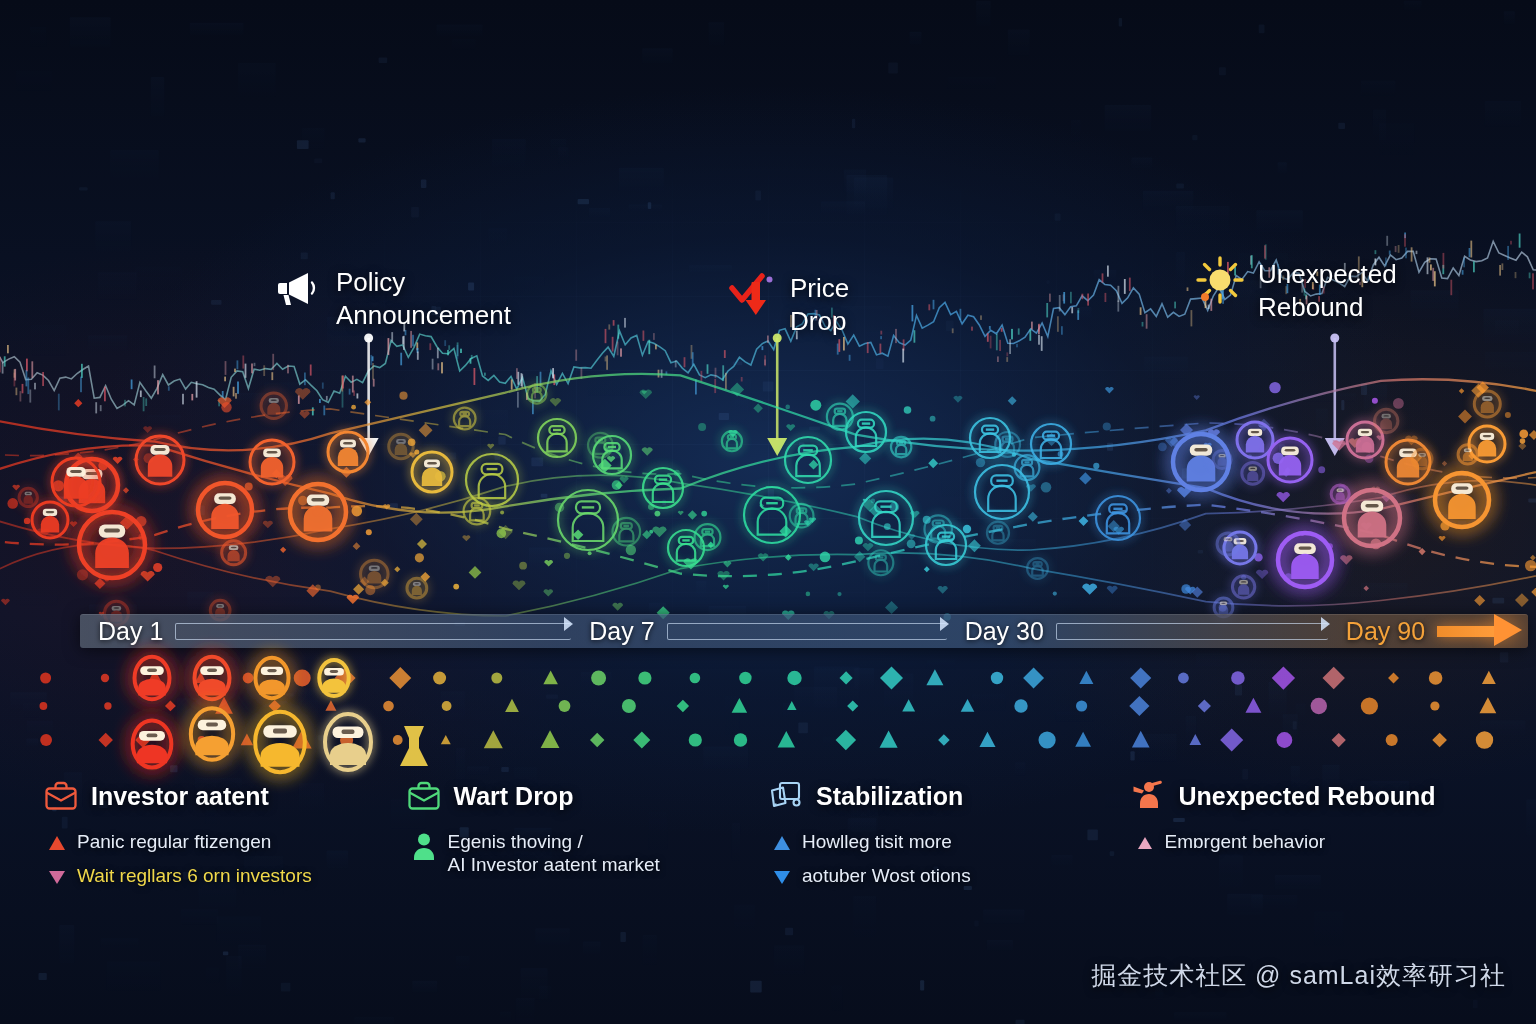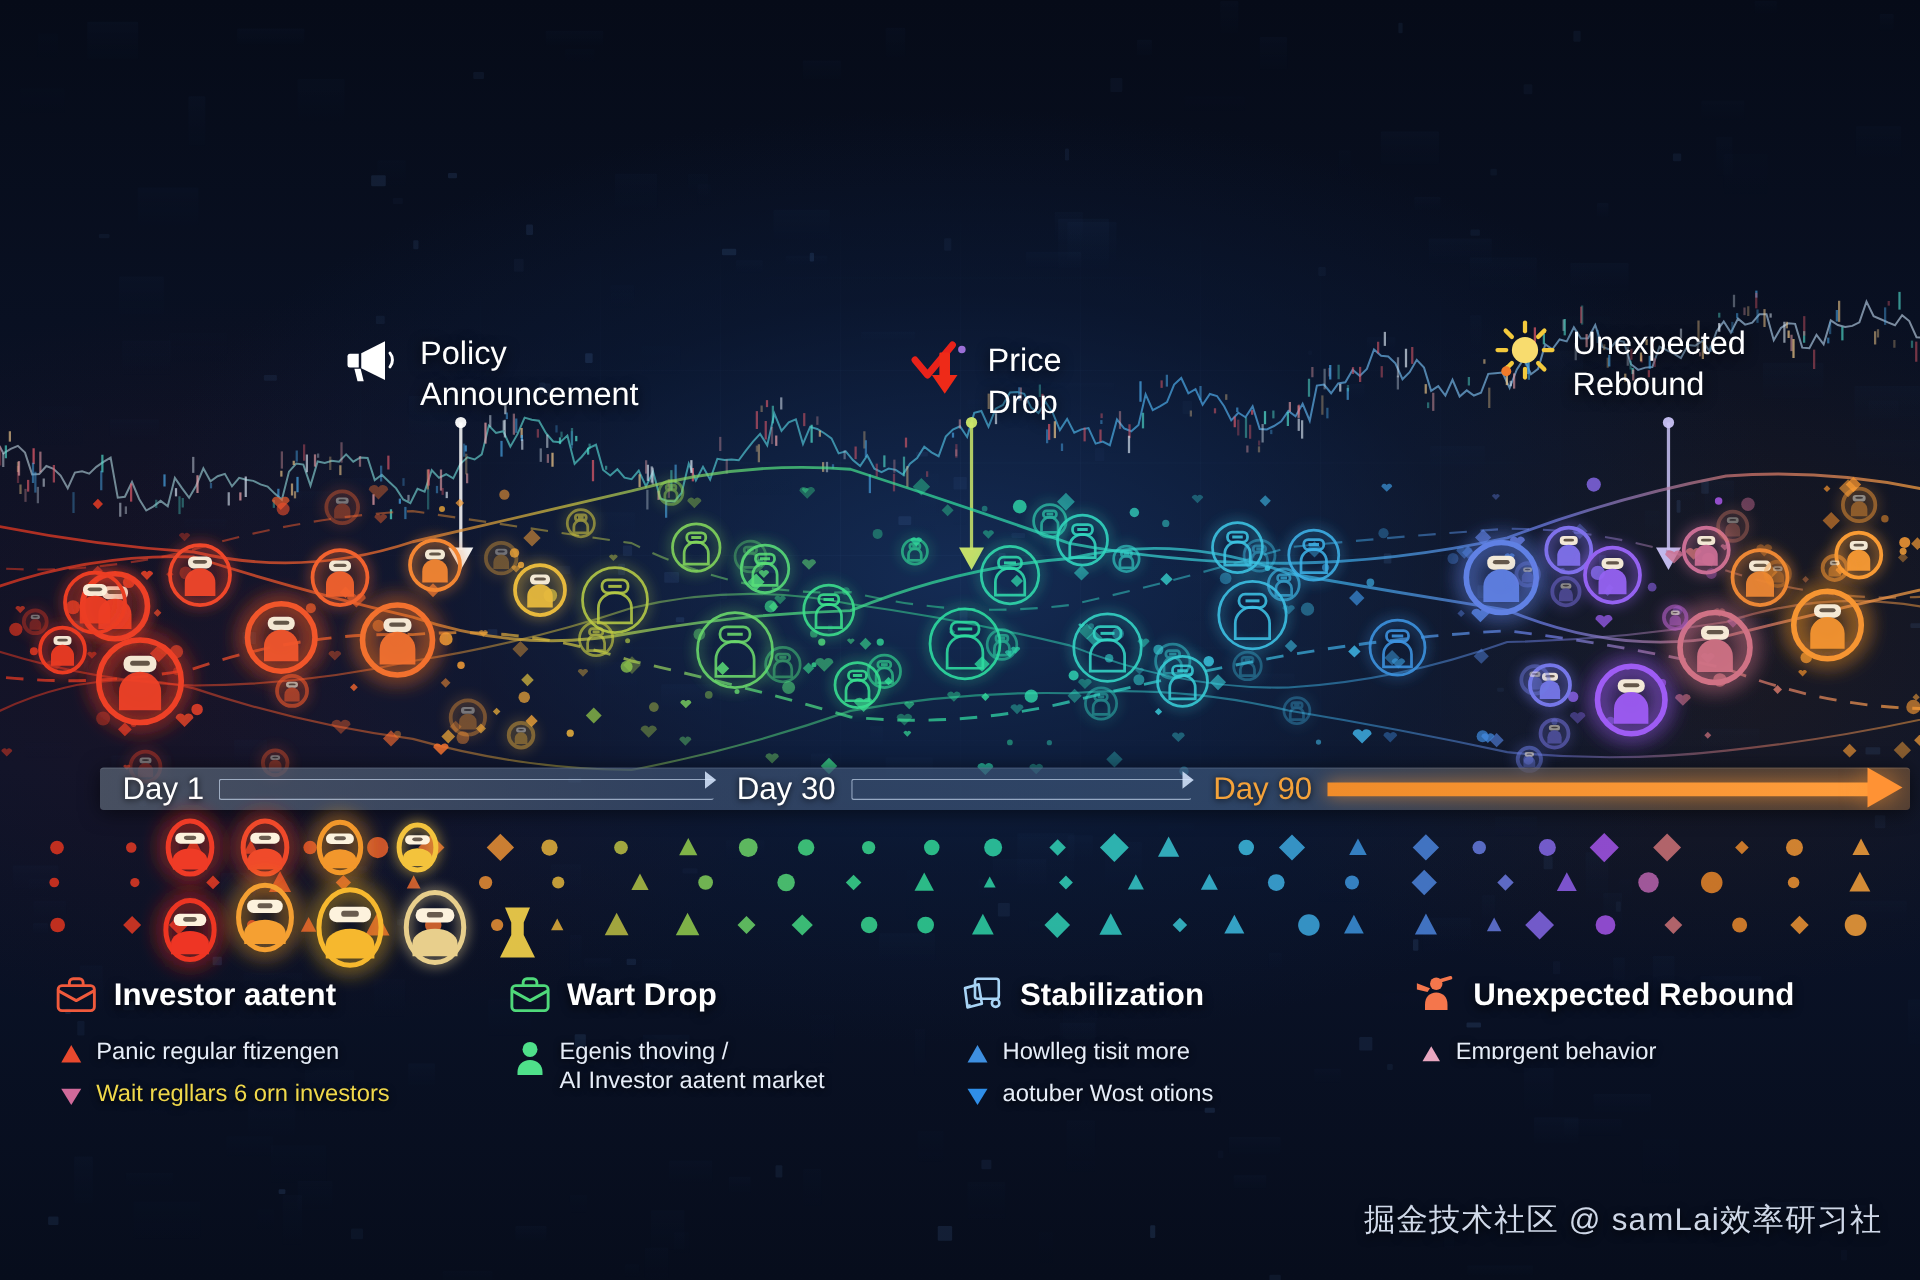--- a/index.html
+++ b/index.html
@@ -1716,20 +1716,24 @@
     <span class="ev-text">Unexpected
 Rebound</span>
   </div>
 
   <div class="timeline">
     <div class="tl-seg">
       <span class="tl-label">Day 1</span>
       <span class="tl-bar" style="width:396px"></span>
     </div>
     <div class="tl-seg">
+      <span class="tl-label">Day 7</span>
+      <span class="tl-bar" style="width:280px"></span>
+    </div>
+    <div class="tl-seg">
       <span class="tl-label">Day 30</span>
       <span class="tl-bar" style="width:272px"></span>
     </div>
     <div class="tl-seg" style="flex:1">
       <span class="tl-label" style="color:#f4a23a">Day 90</span>
       <span class="tl-arrow-final">
         <span class="shaft"></span>
           <span class="head"></span>
       </span>
     </div>

